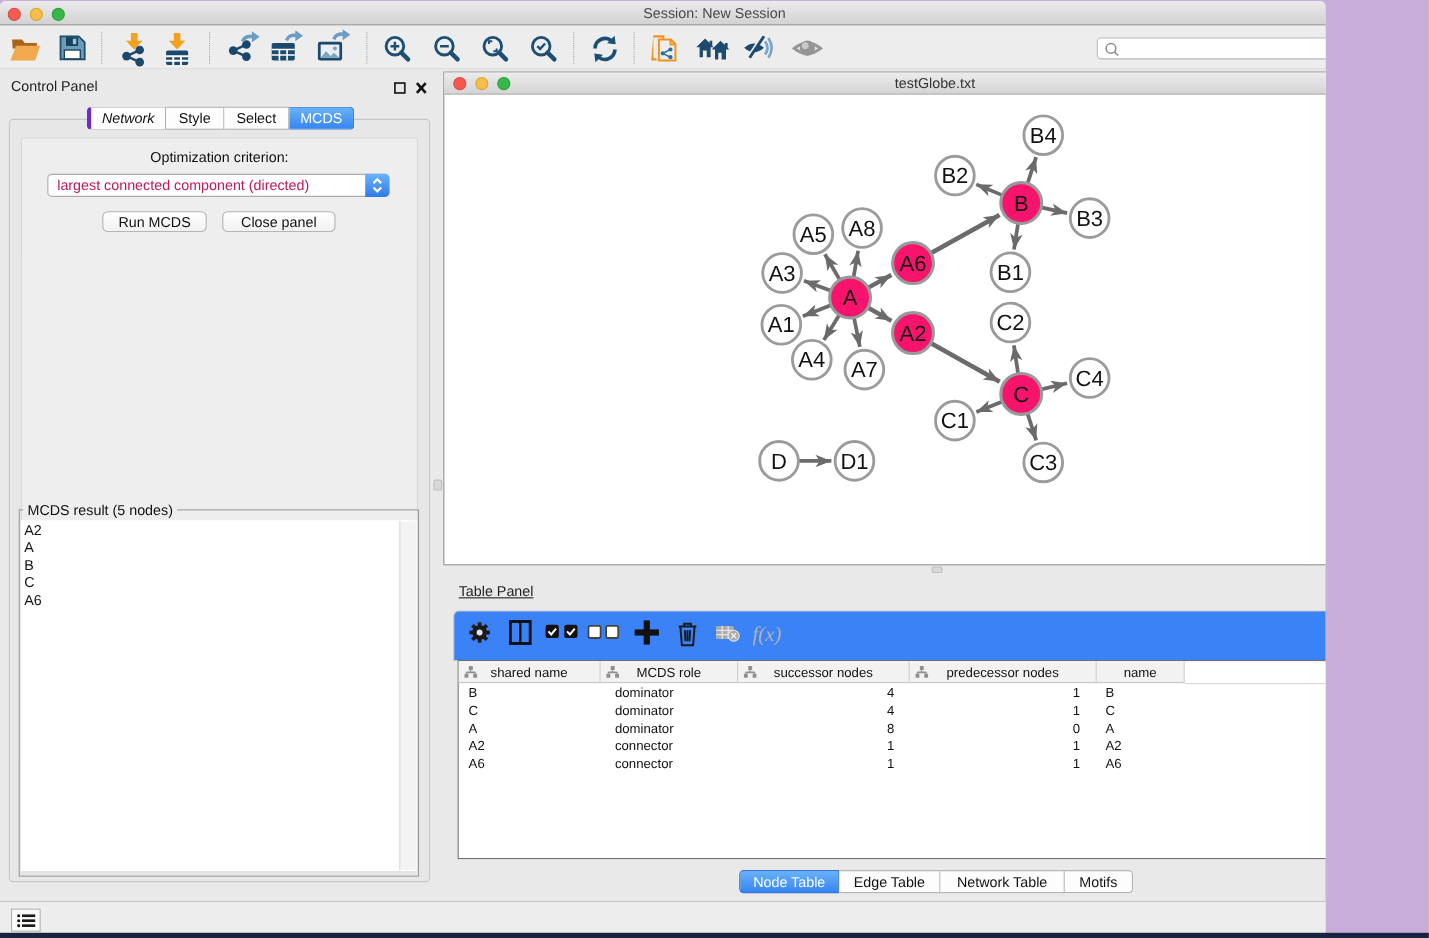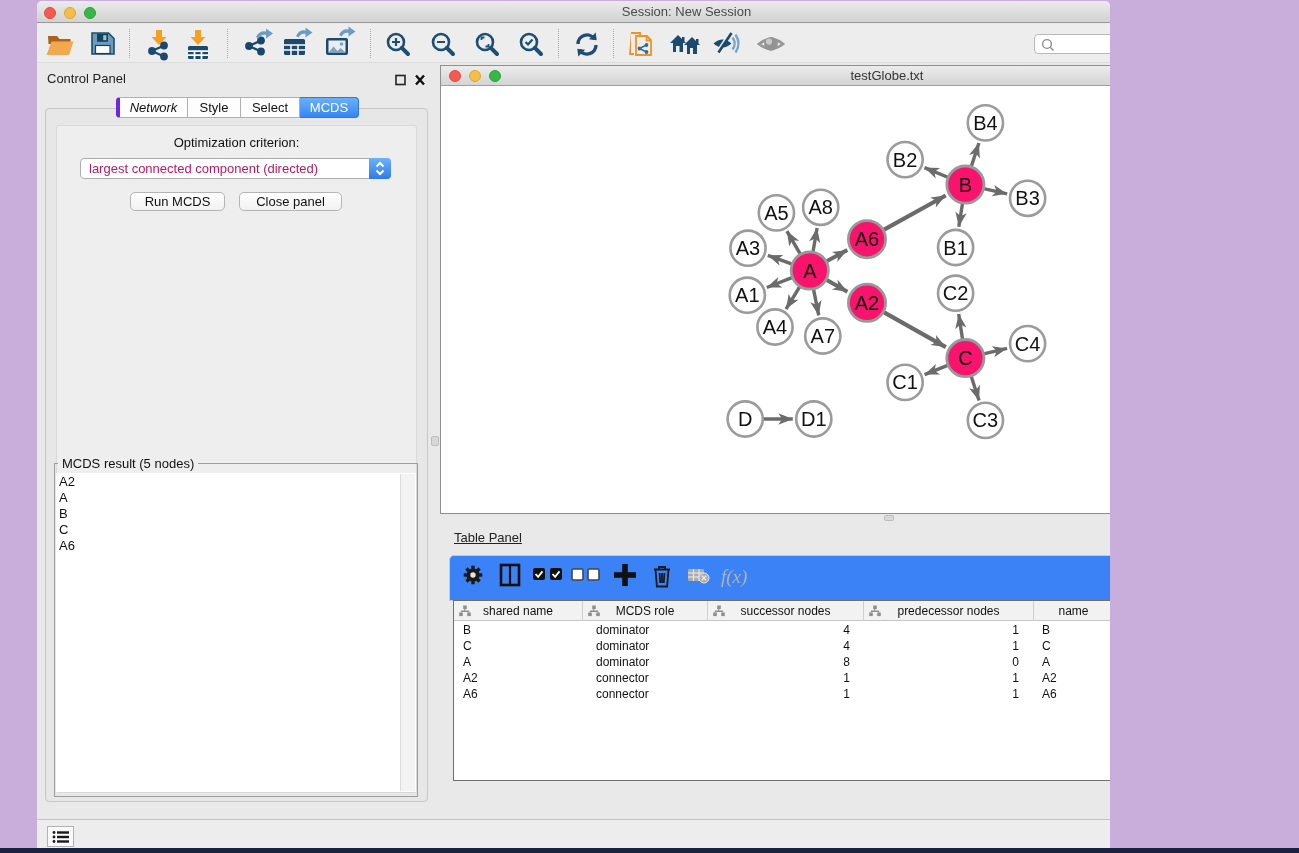--- a/index.html
+++ b/index.html
@@ -1,18 +1,18 @@
 <!DOCTYPE html>
 <html><head>
 <meta charset="utf-8">
 <style>
 * { margin:0; padding:0; box-sizing:border-box; }
 html,body { width:1299px; height:853px; overflow:hidden; }
 body { font-family:"Liberation Sans", sans-serif; background:#c9aedb; position:relative; }
-#win { position:absolute; left:0; top:1px; width:1073px; height:847px; background:#e9e9e9; border-radius:5px 5px 0 0; overflow:hidden;margin-left:37px; }
+#win { position:absolute; left:0; top:1px; width:1205px; height:847px; background:#e9e9e9; border-radius:5px 5px 0 0; overflow:hidden; }
 #titlebar { position:absolute; left:0; top:0; width:1299px; height:22px; background:linear-gradient(#ebebeb,#d2d2d2); border-bottom:1px solid #9a9a9a; }
 .tl { position:absolute; width:12px; height:12px; border-radius:50%; top:6px; }
 #titlebar .t1 { left:7px; background:#f35b51; border:1px solid #dd4a41; }
 #titlebar .t2 { left:27px; background:#f5be4c; border:1px solid #dda723; }
 #titlebar .t3 { left:47px; background:#37b64a; border:1px solid #28a238; }
 #maintitle { position:absolute; left:0; right:0; top:3px; text-align:center; font-size:13px; color:#4a4a4a; }
 #toolbar { position:absolute; left:0; top:23px; width:1299px; height:39px; background:#ededed; border-bottom:1px solid #dcdcdc; }
 .tbi { position:absolute; top:0; }
 .tsep { position:absolute; top:5px; height:29px; width:0; border-left:1px dotted #a8a8a8; }
 #search { position:absolute; left:997px; top:10px; width:293px; height:20px; background:#fff; border:1px solid #b9b9b9; border-radius:4px; }
@@ -471,20 +471,26 @@
         <span class="tc" style="left:588px">A2</span>
       </div>
     <div class="trow" style="left:0;top:85px;width:872px">
         <span class="tc" style="left:9px">A6</span>
         <span class="tc" style="left:142px">connector</span>
         <span class="tc" style="left:254px;width:142px;text-align:right">1</span>
         <span class="tc" style="left:410px;width:155px;text-align:right">1</span>
         <span class="tc" style="left:588px">A6</span>
       </div>
   </div>
+  <div id="btabs">
+    <div class="btab sel" style="width:91px">Node Table</div>
+    <div class="btab" style="width:92px">Edge Table</div>
+    <div class="btab" style="width:113px">Network Table</div>
+    <div class="btab last" style="width:62px">Motifs</div>
+  </div>
   <div id="statusbar">
     <div id="listbtn">
       <svg width="18" height="14" style="position:absolute;left:4px;top:3px" viewBox="0 0 18 14">
         <g fill="#1a1a1a">
           <circle cx="2" cy="2.5" r="1.4"></circle>
             <circle cx="2" cy="7" r="1.4"></circle>
             <circle cx="2" cy="11.5" r="1.4"></circle>
           <rect x="5" y="1.3" width="12" height="2.4"></rect>
             <rect x="5" y="5.8" width="12" height="2.4"></rect>
             <rect x="5" y="10.3" width="12" height="2.4"></rect>

